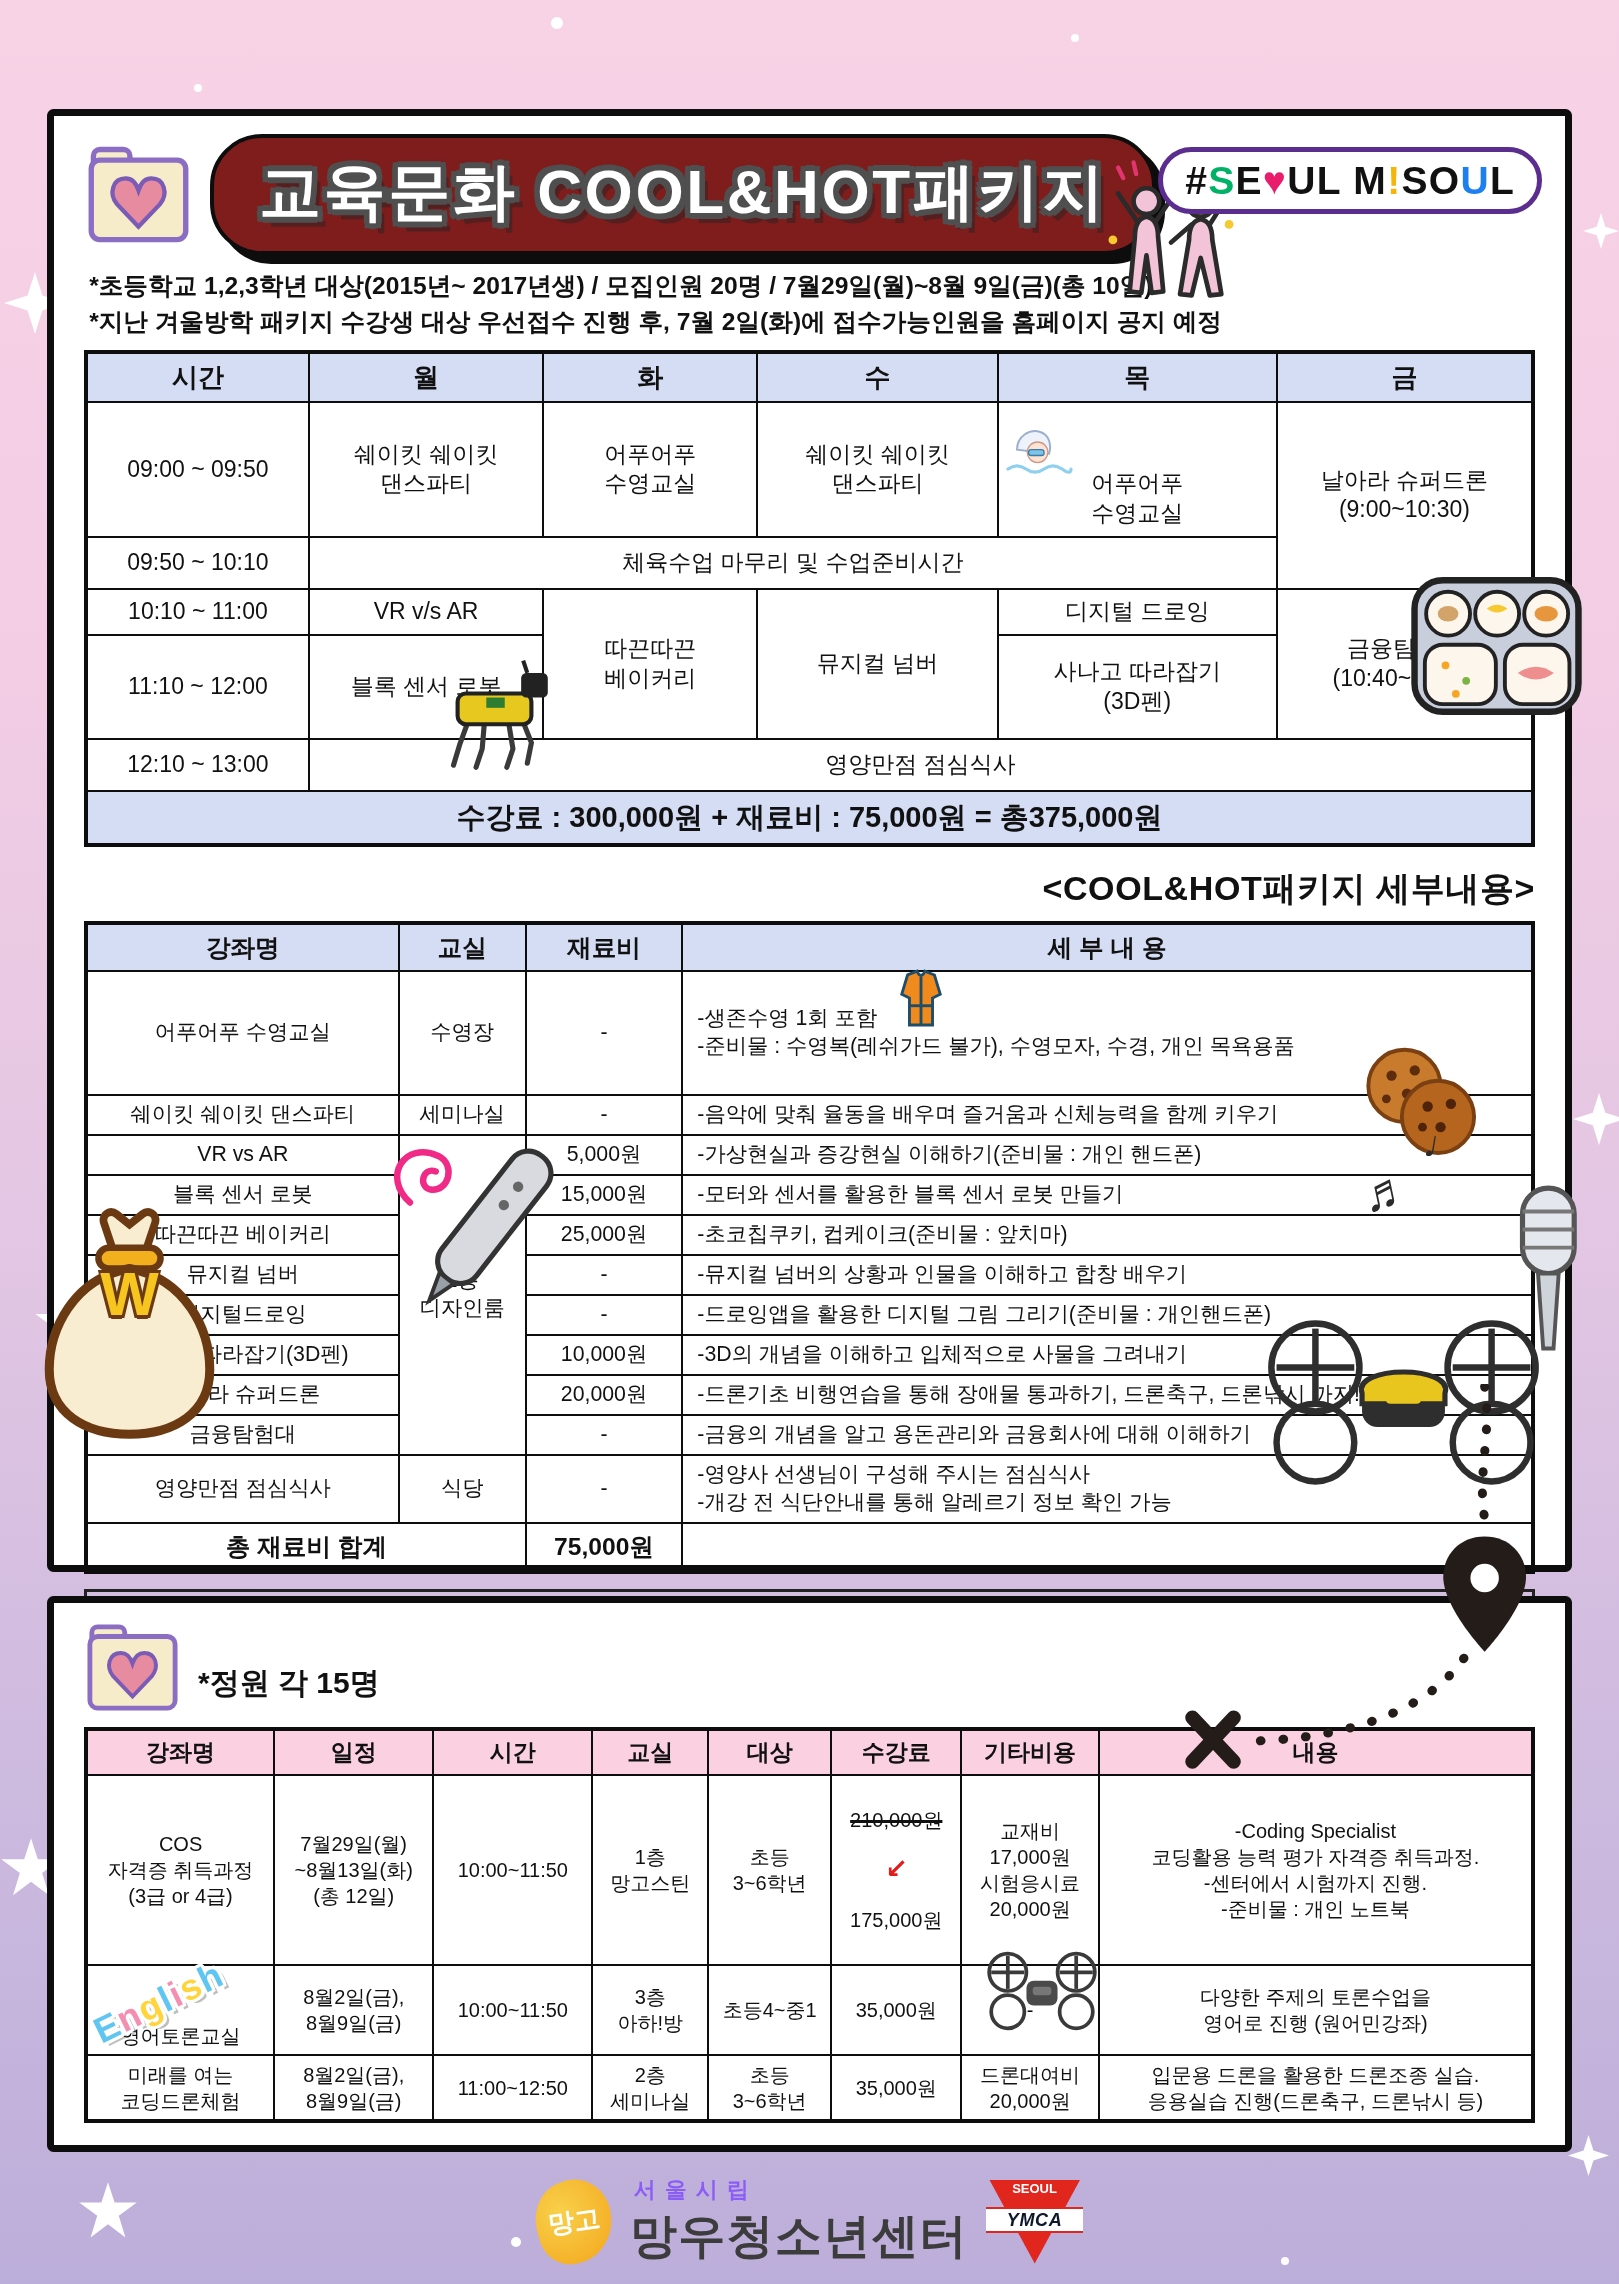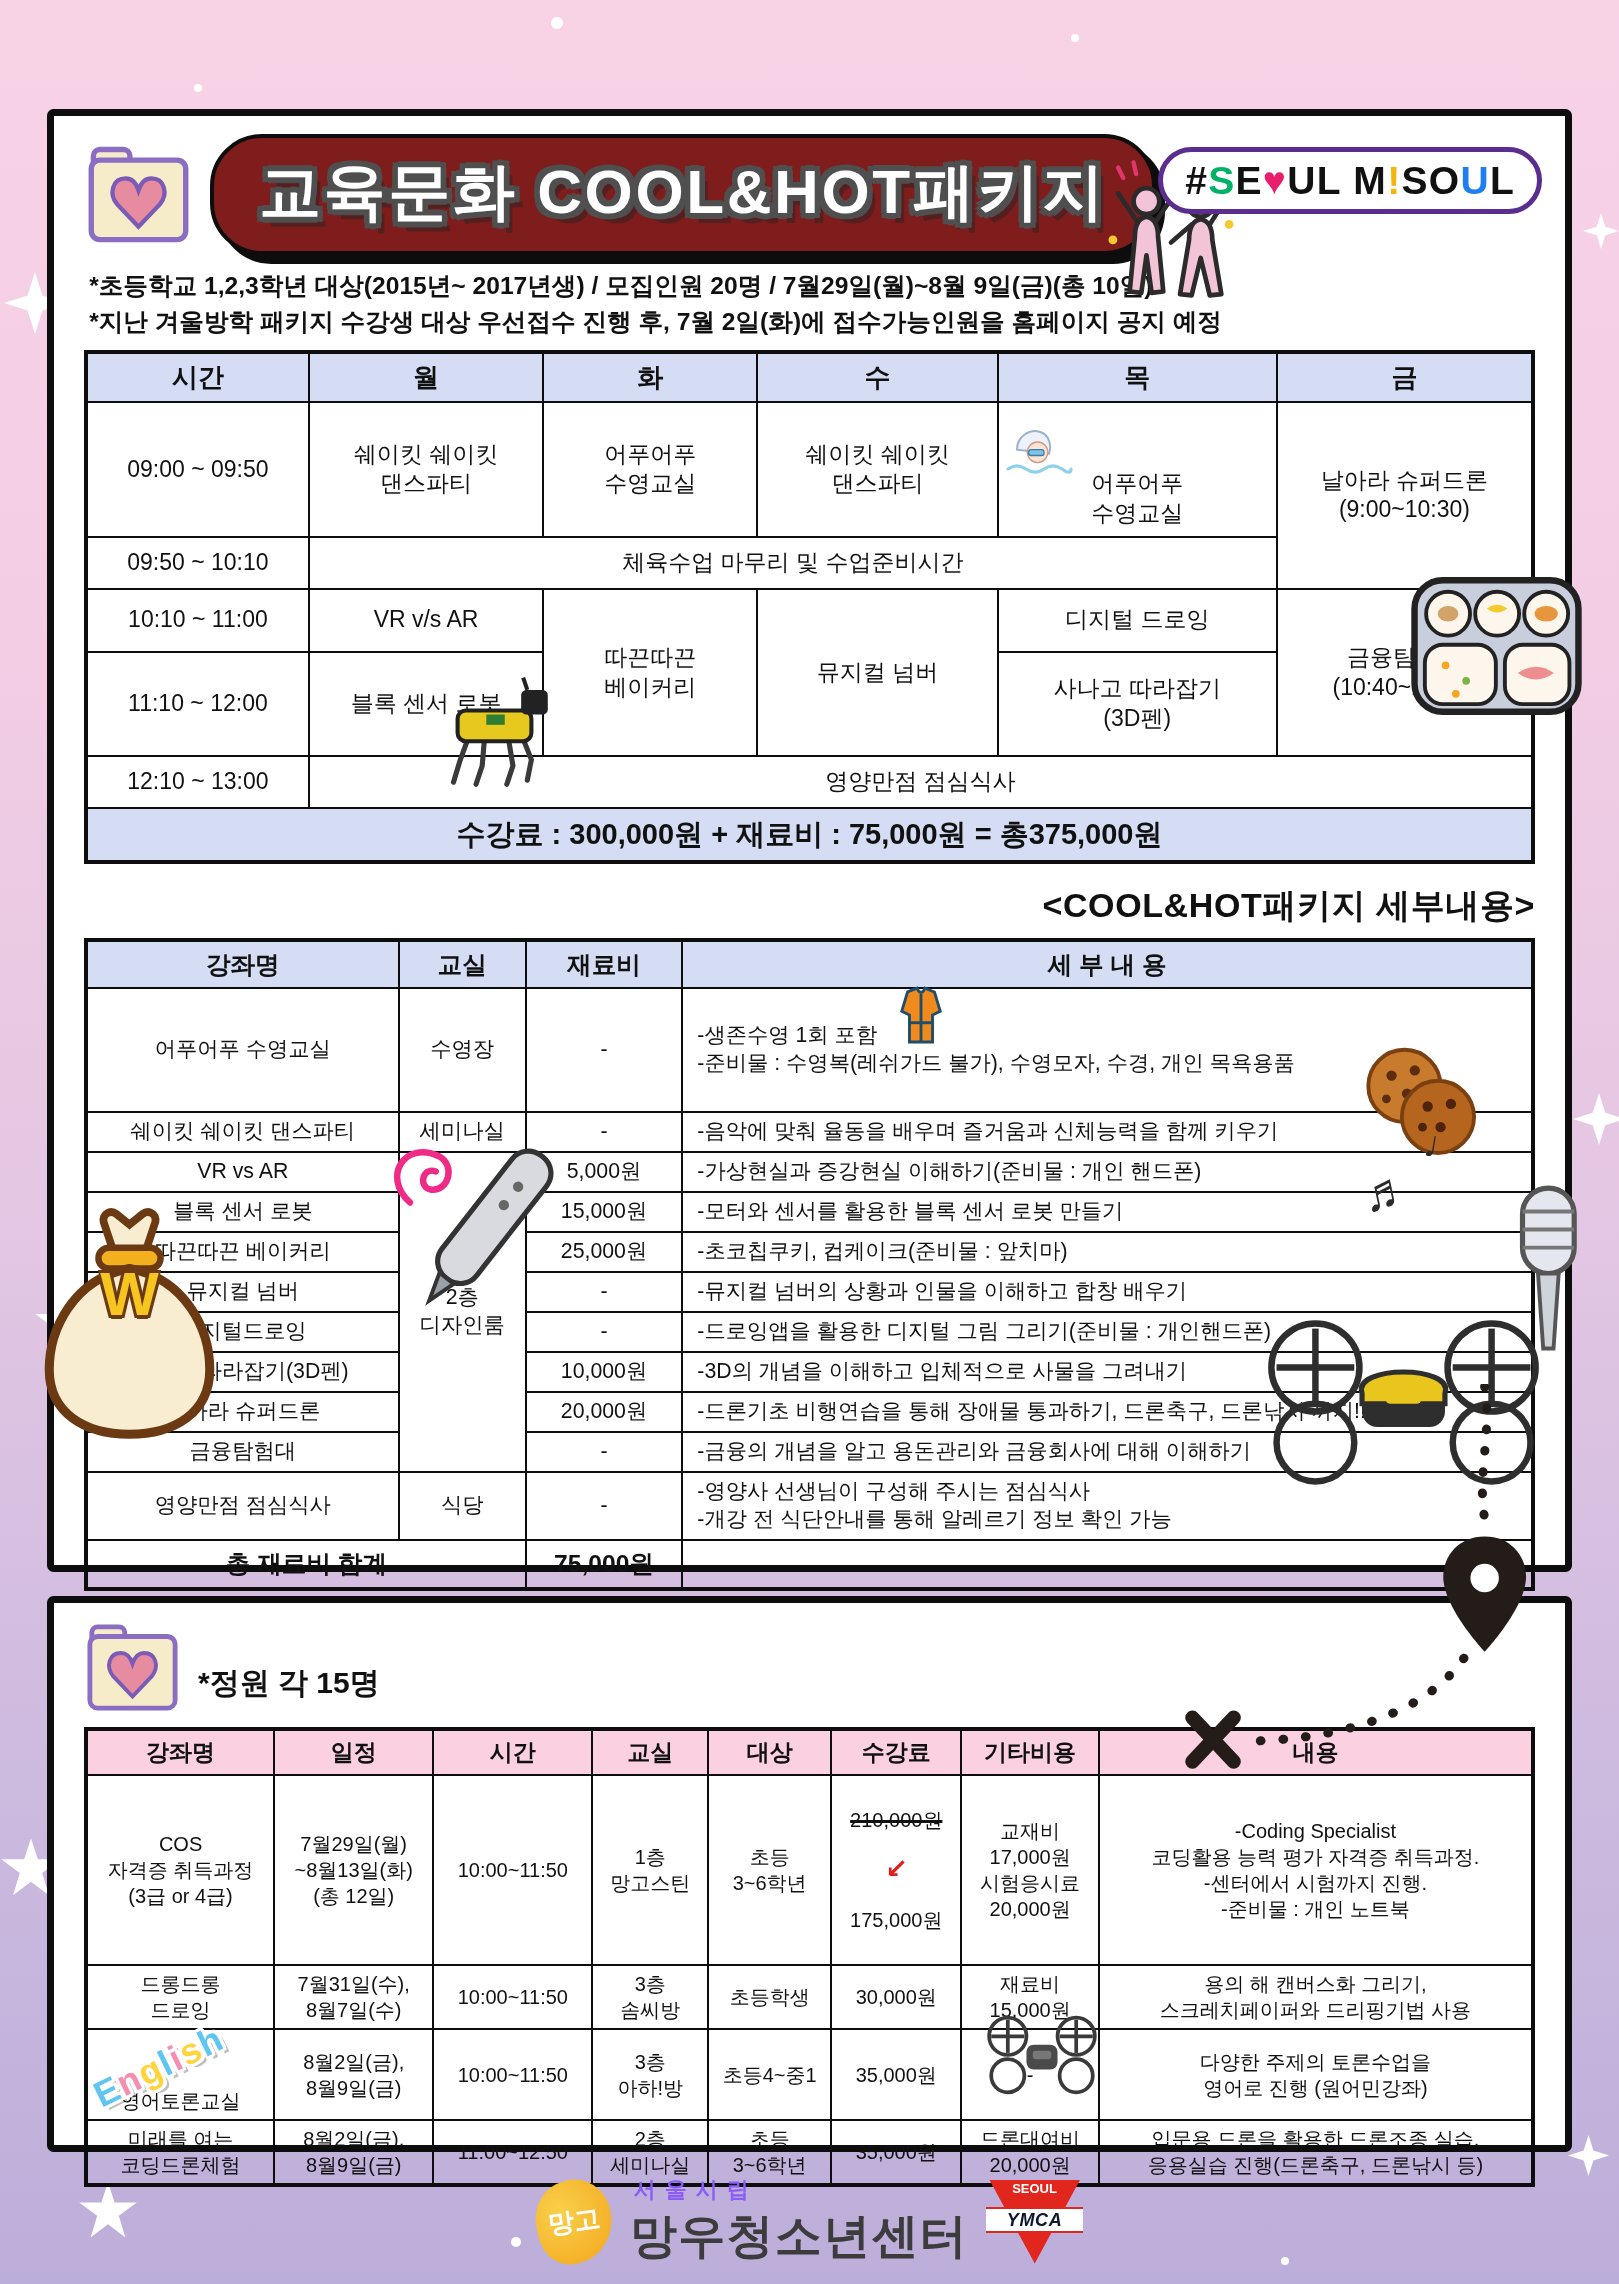--- a/index.html
+++ b/index.html
@@ -58,21 +58,21 @@
   th,td {
     border:2.6px solid #0d0d0d; text-align:center; vertical-align:middle;
     white-space:pre-line; padding:6.5px 5.2px; line-height:1.3; position:relative;
   }
   table { border:4.5px solid #0d0d0d; }
   .t1 th { background:#d4ddf4; font-size:26px; font-weight:bold; height:39px; }
   .t1 td { font-size:23px; font-weight:500; }
   .t1 .time-col { font-weight:500; }
   .t1 .r1 td { height:89px; }
   .t1 .r2 td { height:52px; }
-  .t1 .r3 td { height:63px;margin-top:25px; }
+  .t1 .r3 td { height:46px;margin-top:25px; }
   .t1 .r4 td { height:83px; }
   .t1 .r5 td { height:52px; }
   .fee-cell { background:#d4ddf4; font-size:29px !important; font-weight:bold !important; height:52px; }
 
   .subtitle { font-size:34px; font-weight:bold; margin:19.4px 0 9px 2.6px; letter-spacing:0.6px;text-align:right; }
 
   .t2 th { background:#d4ddf4; font-size:24.6px; font-weight:bold; height:38px; }
   .t2 td { font-size:21.3px; font-weight:500; padding:5.2px 6.5px; }
   .t2 td.desc { text-align:left; padding-left:14.2px; }
   .t2 .tall td { height:67px; }
@@ -509,35 +509,20 @@
         <span class="price-new">175,000원</span>
       </td>
       <td>교재비
 17,000원
 시험응시료
 20,000원</td>
       <td>-Coding Specialist
 코딩활용 능력 평가 자격증 취득과정.
 -센터에서 시험까지 진행.
 -준비물 : 개인 노트북</td>
-    </tr>
-    <tr>
-      <td>드롱드롱
-드로잉</td>
-      <td>7월31일(수),
-8월7일(수)</td>
-      <td>10:00~11:50</td>
-      <td>3층
-솜씨방</td>
-      <td>초등학생</td>
-      <td>30,000원</td>
-      <td>재료비
-15,000원</td>
-      <td>용의 해 캔버스화 그리기,
-스크레치페이퍼와 드리핑기법 사용</td>
     </tr>
     <tr>
       <td>
         <span class="english-deco">
           <span style="color:#5fc6f2">E</span><span style="color:#f48fb1">n</span><span style="color:#ffd43d">g</span><span style="color:#5fc6f2">l</span><span style="color:#f48fb1">i</span><span style="color:#ffd43d">s</span><span style="color:#5fc6f2">h</span>
         </span>
         <span>영어토론교실</span>
       </td>
       <td>8월2일(금),
 8월9일(금)</td>

